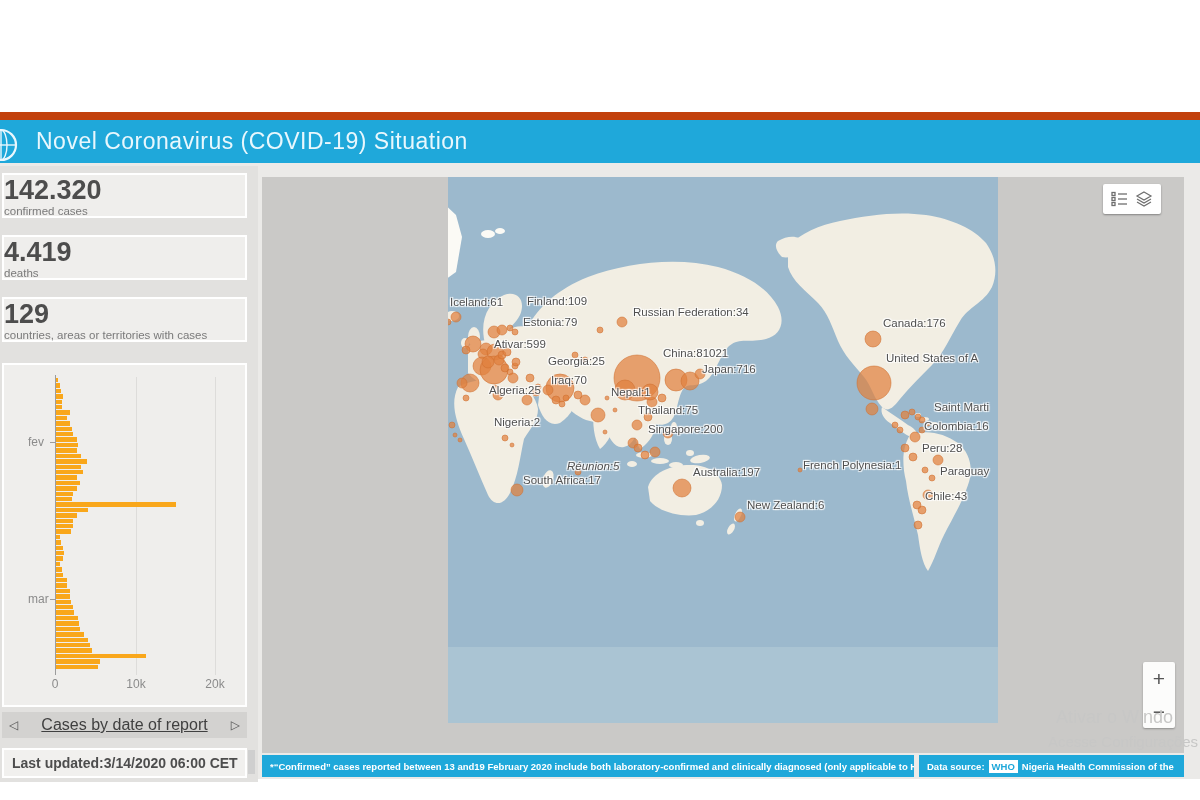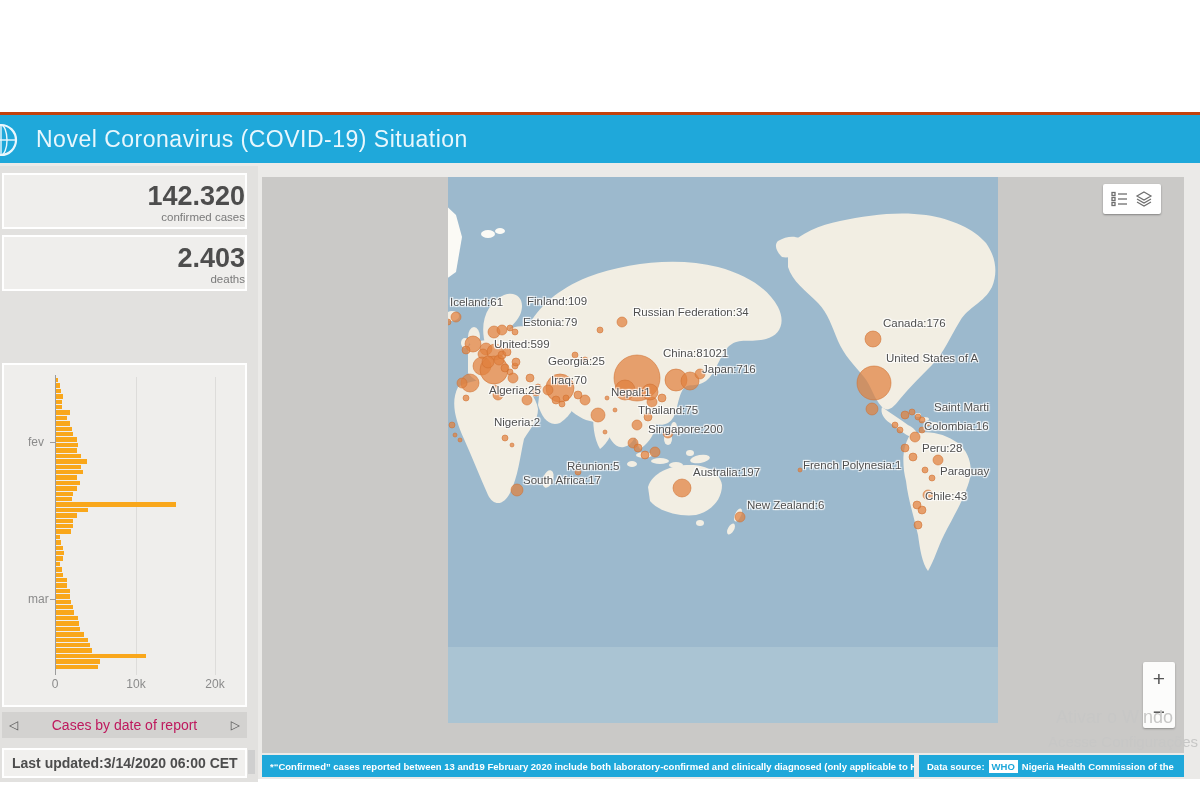--- a/index.html
+++ b/index.html
@@ -2,47 +2,47 @@
 <html><head>
 <meta charset="utf-8">
 <style>
   * { margin:0; padding:0; box-sizing:border-box; }
   html,body { background:#fff; }
   body { font-family:"Liberation Sans", sans-serif; }
   #page { position:relative; width:1200px; height:800px; background:#fff; overflow:hidden; }
 
   
   #hdr { position:absolute; left:0; top:112px; width:1200px; height:51px;
-         background:#1fa8da; border-top:3px solid #c2410c; display:flex; align-items:center; }
+         background:#1fa8da; border-top:8px solid #c2410c; display:flex; align-items:center; }
   #hdr .title { color:#e8f7fd; font-size:23px; font-weight:400; letter-spacing:.5px; margin-left:36px; white-space:nowrap; }
   #who-logo { position:absolute; left:-16px; top:8px; width:34px; height:34px; }
 
   
   #band { position:absolute; left:0; top:163px; width:1200px; height:616px; background:#ebeae8; }
 
   
   #sidebar { position:absolute; left:0; top:166px; width:258px; height:616px; background:#e2e1df; }
   .panel { position:absolute; left:2px; width:245px; background:#efeeec; border:2px solid #ffffff; }
-  .stat { height:56px; text-align:right; padding-top:6px; }
+  .stat { height:45px; text-align:left; }
   .stat .v { font-size:27px; font-weight:bold; color:#4d4d4d; line-height:30px; }
   .stat .l { font-size:11.5px; color:#7a7a7a; }
   #stat1 { top:7px; } #stat2 { top:69px; } #stat3 { top:131px; }
 
   #chart-panel { top:197px; height:344px;text-decoration:underline; }
   .gridv { position:absolute; top:12px; height:298px; width:1px; background:#dddcda; }
   #axis-y { position:absolute; left:51px; top:10px; width:1px; height:300px; background:#9c9c9c; }
   #bars { position:absolute; left:52px; top:13px; width:180px; height:292px; }
   .bar { background:#f9a71b; }
   .ytick { position:absolute; left:24px; font-size:12px; color:#8b8b8b; }
   .ytickmark { position:absolute; left:46px; width:5px; height:1px; background:#9c9c9c; }
   .xlab { position:absolute; top:312px; font-size:12px; color:#8b8b8b; width:40px; text-align:center; }
 
   #cases-bar { position:absolute; left:2px; top:546px; width:245px; height:26px; background:#d3d2d0;
                display:flex; align-items:center; justify-content:space-between; padding:0 7px; }
-  #cases-bar .cap { font-size:14px; color:#be185d; }
+  #cases-bar .cap { font-size:16px; color:#404040;text-decoration:underline; }
   #cases-bar .arr { font-size:12px; color:#555; cursor:pointer; }
 
   #updated-bar { position:absolute; left:2px; top:582px; width:245px; height:30px; background:#f1f0ee;
                  border:2px solid #fff; display:flex; align-items:center; }
   #updated-bar span { font-size:14px; font-weight:bold; color:#4d4d4d; margin-left:8px; white-space:nowrap; }
   #side-scroll { position:absolute; left:248px; top:584px; width:7px; height:24px; background:#cfcfcf; }
 
   
   #map { position:absolute; left:262px; top:177px; width:922px; height:576px; background:#cac9c7; }
   #tiles { position:absolute; left:186px; top:0; width:550px; height:546px; background:#9cb9cd; overflow:hidden; }
@@ -86,22 +86,26 @@
   </div>
 
   <div id="band"></div>
 
   <div id="sidebar">
     <div class="panel stat" id="stat1">
       <div class="v">142.320</div>
       <div class="l">confirmed cases</div>
     </div>
     <div class="panel stat" id="stat2">
-      <div class="v">2.403</div>
+      <div class="v">4.419</div>
       <div class="l">deaths</div>
+    </div>
+    <div class="panel stat" id="stat3">
+      <div class="v">129</div>
+      <div class="l">countries, areas or territories with cases</div>
     </div>
 
     <div class="panel" id="chart-panel">
       <div class="gridv" style="left:132px"></div>
       <div class="gridv" style="left:211px"></div>
       <div id="axis-y"></div>
       <div class="ytickmark" style="top:77px"></div>
       <div class="ytickmark" style="top:234px"></div>
       <div class="ytick" style="top:70px">fev</div>
       <div class="ytick" style="top:227px">mar</div>
@@ -419,32 +423,32 @@
           <circle cx="484" cy="301" r="3" fill="#e0813f" fill-opacity="0.72" stroke="#cf7030" stroke-opacity="0.55"></circle>
           <circle cx="480" cy="318" r="5" fill="#e0813f" fill-opacity="0.72" stroke="#cf7030" stroke-opacity="0.55"></circle>
           <circle cx="474" cy="333" r="4" fill="#e0813f" fill-opacity="0.72" stroke="#cf7030" stroke-opacity="0.55"></circle>
           <circle cx="469" cy="328" r="4" fill="#e0813f" fill-opacity="0.72" stroke="#cf7030" stroke-opacity="0.55"></circle>
           <circle cx="470" cy="348" r="4" fill="#e0813f" fill-opacity="0.72" stroke="#cf7030" stroke-opacity="0.55"></circle>
         </svg>
       <div id="label-layer">
           <div class="maplabel" style="left: 2px; top: 119px;">Iceland:61</div>
           <div class="maplabel" style="left: 79px; top: 118px;">Finland:109</div>
           <div class="maplabel" style="left: 75px; top: 139px;">Estonia:79</div>
-          <div class="maplabel" style="left: 46px; top: 161px;">United:599</div>
+          <div class="maplabel" style="left: 46px; top: 161px;">Ativar:599</div>
           <div class="maplabel" style="left: 185px; top: 129px;">Russian Federation:34</div>
           <div class="maplabel" style="left: 100px; top: 178px;">Georgia:25</div>
           <div class="maplabel" style="left: 103px; top: 197px;">Iraq:70</div>
           <div class="maplabel" style="left: 41px; top: 207px;">Algeria:25</div>
           <div class="maplabel" style="left: 215px; top: 170px;">China:81021</div>
           <div class="maplabel" style="left: 254px; top: 186px;">Japan:716</div>
           <div class="maplabel" style="left: 163px; top: 209px;">Nepal:1</div>
           <div class="maplabel" style="left: 190px; top: 227px;">Thailand:75</div>
           <div class="maplabel" style="left: 200px; top: 246px;">Singapore:200</div>
           <div class="maplabel" style="left: 46px; top: 239px;">Nigeria:2</div>
-          <div class="maplabel" style="left: 119px; top: 283px;">Réunion:5</div>
+          <div class="maplabel" style="left: 119px; top: 283px; font-style: italic;">Réunion:5</div>
           <div class="maplabel" style="left: 75px; top: 297px;">South Africa:17</div>
           <div class="maplabel" style="left: 245px; top: 289px;">Australia:197</div>
           <div class="maplabel" style="left: 299px; top: 322px;">New Zealand:6</div>
           <div class="maplabel" style="left: 355px; top: 282px;">French Polynesia:1</div>
           <div class="maplabel" style="left: 435px; top: 140px;">Canada:176</div>
           <div class="maplabel" style="left: 438px; top: 175px;">United States of A</div>
           <div class="maplabel" style="left: 486px; top: 224px;">Saint Marti</div>
           <div class="maplabel" style="left: 476px; top: 243px;">Colombia:16</div>
           <div class="maplabel" style="left: 474px; top: 265px;">Peru:28</div>
           <div class="maplabel" style="left: 492px; top: 288px;">Paraguay</div>

